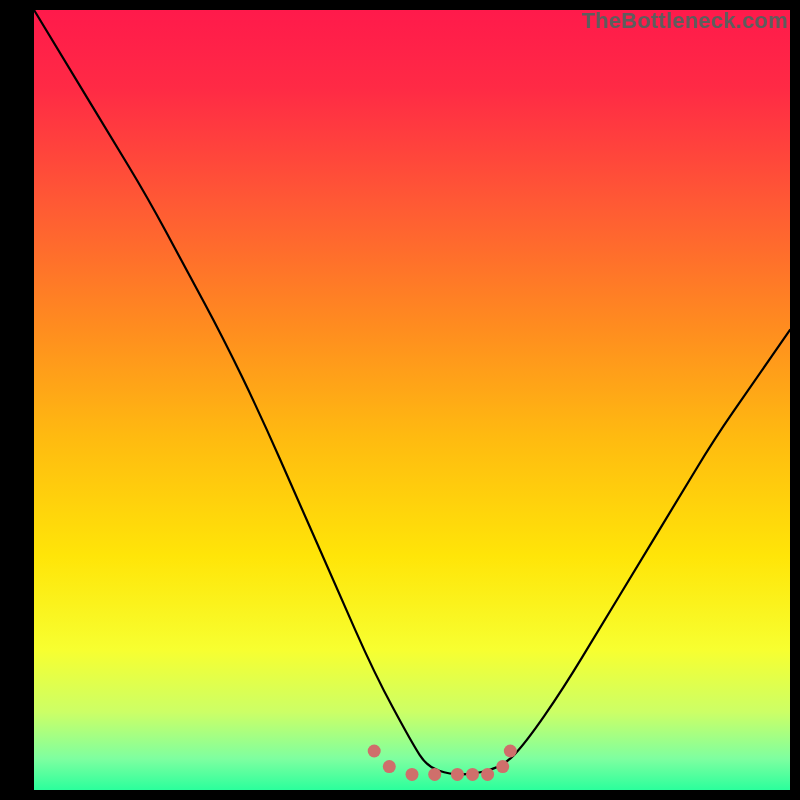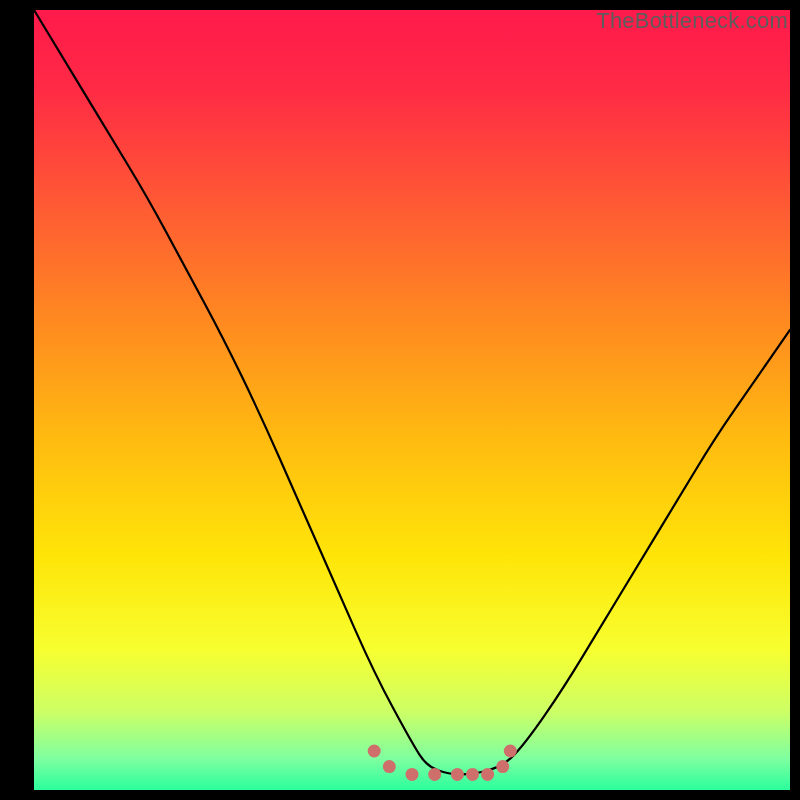--- a/index.html
+++ b/index.html
@@ -27,21 +27,21 @@
     display: block;
     width: 100%;
     height: 100%;
   }
   .watermark {
     position: absolute;
     top: 8px;
     right: 12px;
     color: #5d5d5d;
     font-size: 22px;
-    font-weight: 400;
+    font-weight: 700;
     letter-spacing: 0.2px;
     user-select: none;
   }
 </style>
 </head>
 <body>
 
 <div class="stage">
 
   <div class="plot-area">

